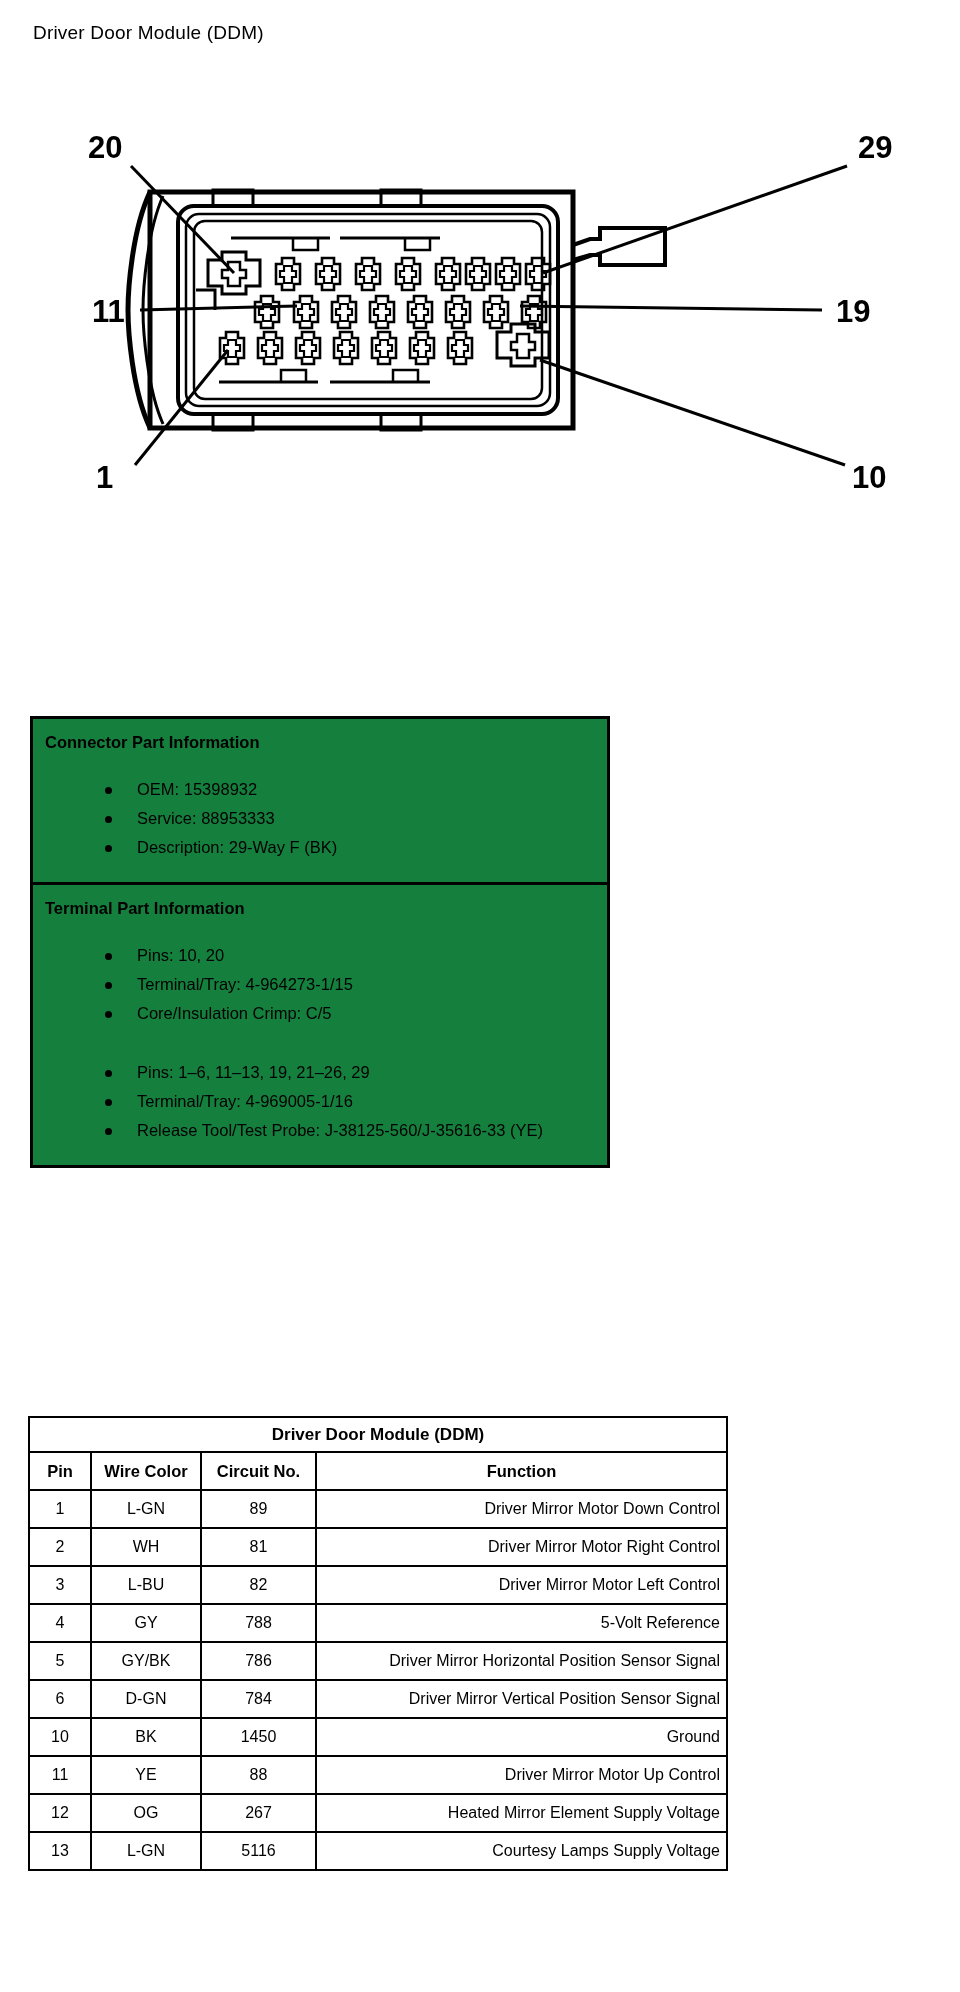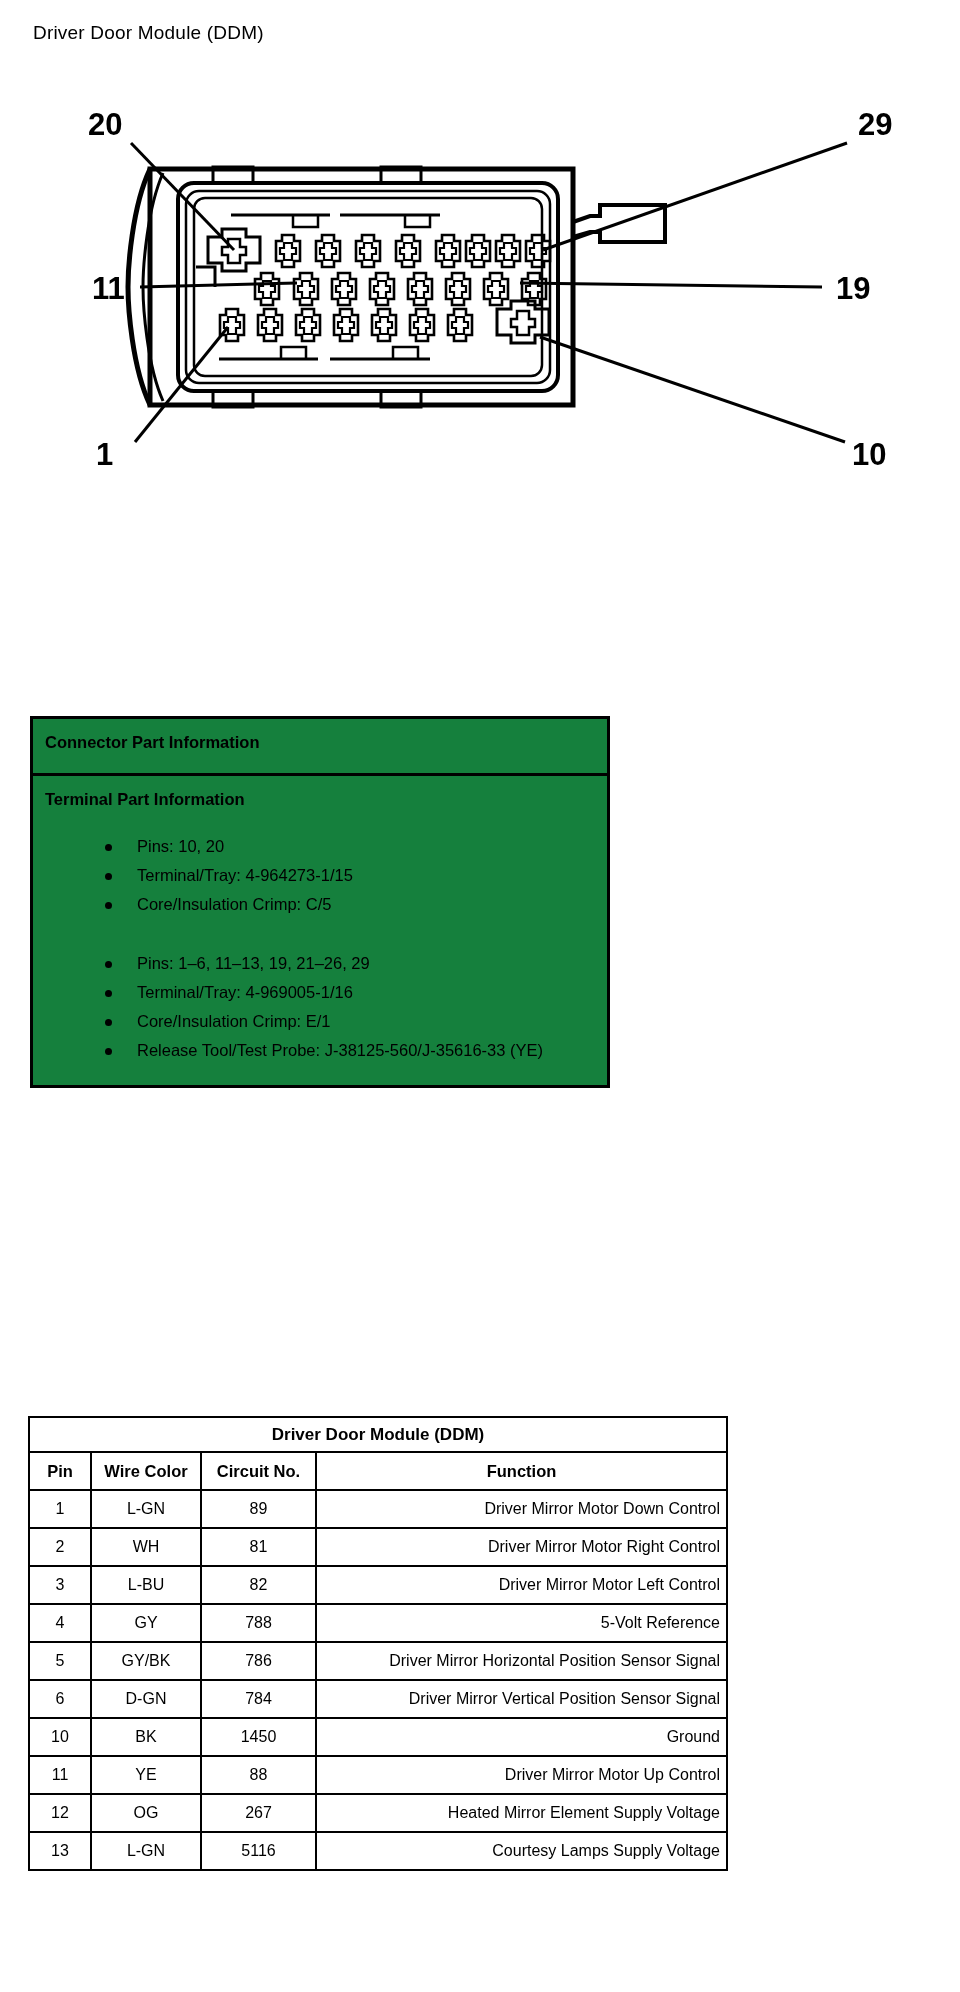--- a/index.html
+++ b/index.html
@@ -20,21 +20,21 @@
     position: absolute;
     left: 33px; top: 22px;
     font-size: 19px;
     font-weight: 400;
     letter-spacing: 0.2px;
   }
 
   
   .diagram {
     position: absolute;
-    left: 0; top: 87px;
+    left: 0; top: 110px;
     width: 852px; height: 420px;
   }
   .diagram svg { display: block; }
 
   
   .info-box {
     position: absolute;
     left: 30px; top: 716px;
     width: 580px;
     border: 3px solid #000;
@@ -278,33 +278,37 @@
     <text x="836" y="212" font-family="Liberation Sans, sans-serif" font-size="31" font-weight="bold" fill="#000">19</text>
     <text x="96" y="378" font-family="Liberation Sans, sans-serif" font-size="31" font-weight="bold" fill="#000">1</text>
     <text x="852" y="378" font-family="Liberation Sans, sans-serif" font-size="31" font-weight="bold" fill="#000">10</text>
   </svg>
 </div>
 
 <div class="info-box">
 
   <div class="info-section">
     <div class="info-heading">Connector Part Information</div>
+    <ul class="info-list">
+      <li>OEM: 15398932</li>
+      <li>Service: 88953333</li>
+      <li>Description: 29-Way F (BK)</li>
+    </ul>
   </div>
 
   <div class="info-section">
     <div class="info-heading">Terminal Part Information</div>
     <ul class="info-list">
       <li>Pins: 10, 20</li>
       <li>Terminal/Tray: 4-964273-1/15</li>
       <li>Core/Insulation Crimp: C/5</li>
     </ul>
     <ul class="info-list group-gap">
       <li>Pins: 1–6, 11–13, 19, 21–26, 29</li>
       <li>Terminal/Tray: 4-969005-1/16</li>
-      <li>Core/Insulation Crimp: E/1</li>
       <li>Release Tool/Test Probe: J-38125-560/J-35616-33 (YE)</li>
     </ul>
   </div>
 
 </div>
 
 <div class="pin-table-wrap">
   <table class="pin-table">
     <colgroup>
       <col class="col-pin">

